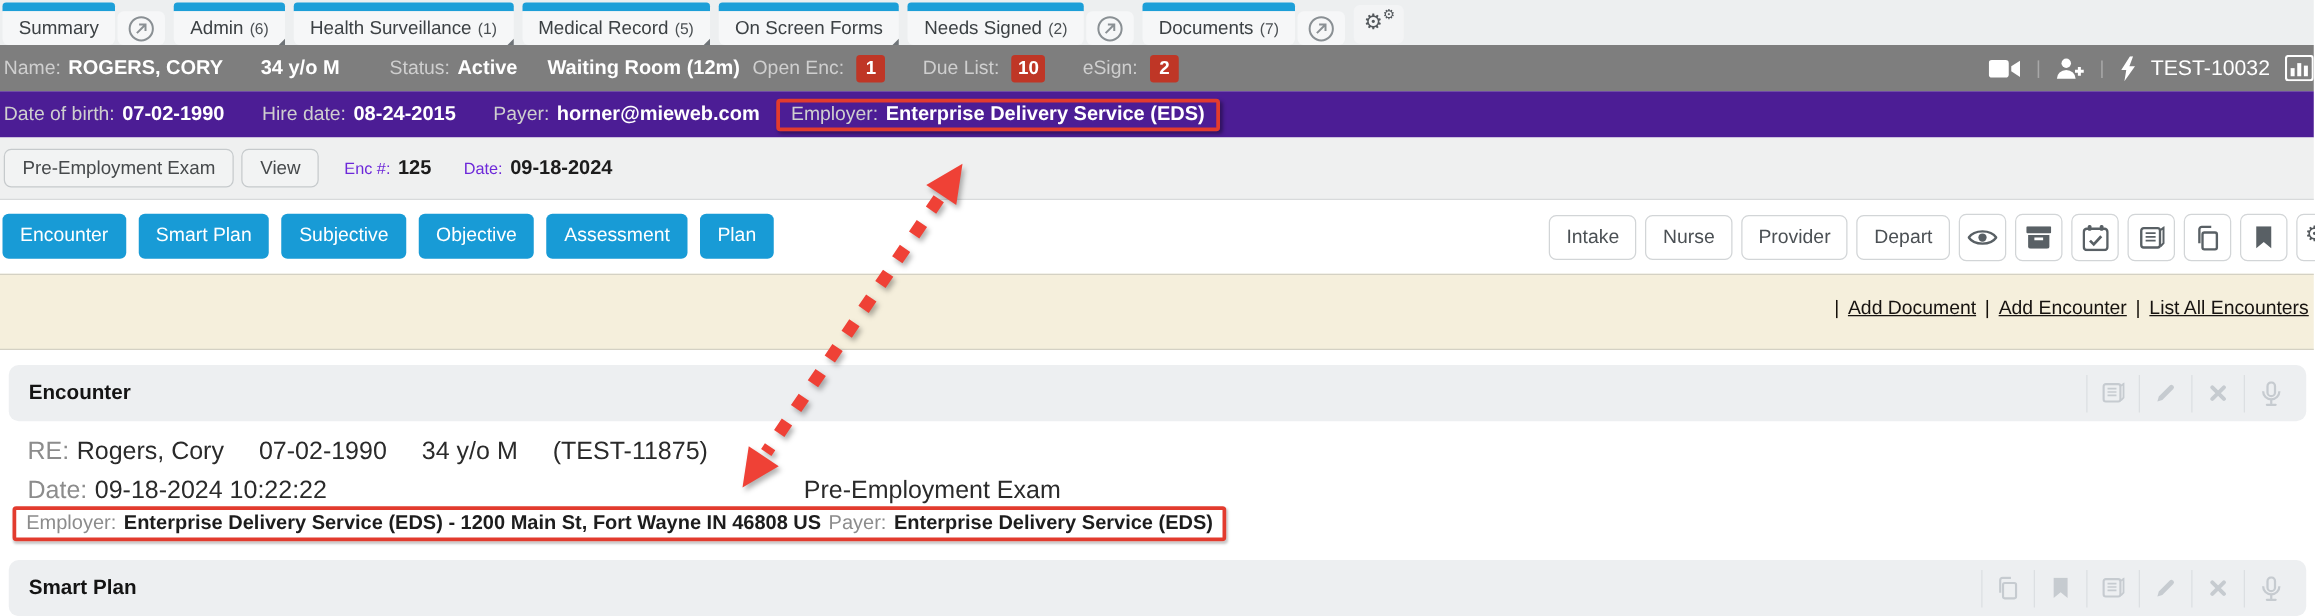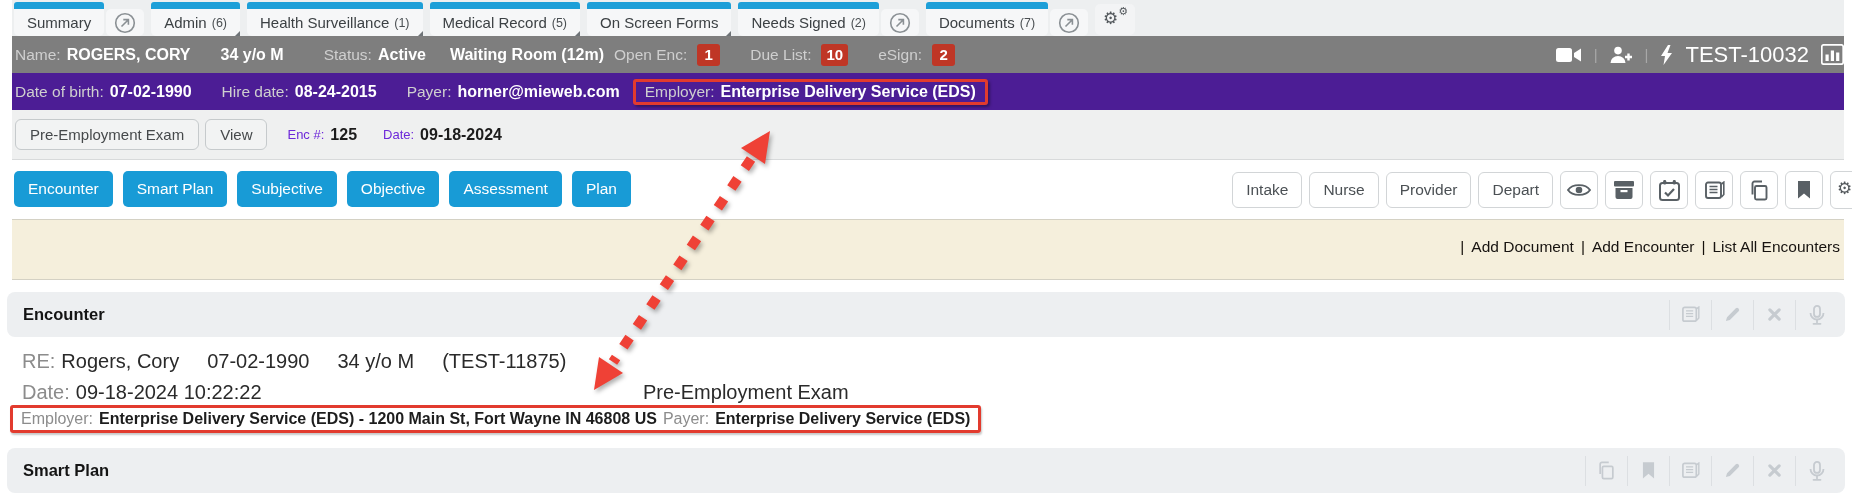--- a/index.html
+++ b/index.html
@@ -1,18 +1,18 @@
 <!DOCTYPE html>
 <html><head>
 <meta charset="utf-8">
 <style>
   html,body{margin:0;padding:0;background:#fff;}
   #app{position:relative;width:1852px;height:493px;overflow:hidden;background:#fff;
        font-family:"Liberation Sans",sans-serif;-webkit-font-smoothing:antialiased;}
-  .row{position:absolute;left:0;right:8px;margin-left:12px;}
+  .row{position:absolute;left:0;right:1px;}
 
   
   .tabbar{top:0;height:36px;background:#edeff0;display:flex;align-items:flex-start;
           padding:2px 0 0 2px;gap:7px;box-sizing:border-box;}
   .tabgroup{display:flex;gap:2px;}
   .tab{position:relative;display:flex;flex-direction:column;cursor:pointer;}
   .tab-strip{height:7px;background:#1d9fd8;border-radius:3px 3px 0 0;}
   .tab-body{height:27px;background:#f6f7f8;border-radius:0 0 5px 5px;display:flex;
             align-items:center;padding:0 13px;font-size:15px;color:#3c4144;white-space:nowrap;gap:5px;}
   .tab-count{font-size:12.5px;color:#4a4f52;}
@@ -59,21 +59,21 @@
   .whitebtn{background:#fff;border:1px solid #d2d5d7;border-radius:6px;padding:8px 13px;
             font-size:15.5px;color:#4b5054;white-space:nowrap;cursor:pointer;}
   .iconbtn{width:38px;height:38px;background:#fff;border:1px solid #d2d5d7;border-radius:6px;
            display:flex;align-items:center;justify-content:center;color:#596065;cursor:pointer;box-sizing:border-box;}
 
   
   .beige{top:219px;height:61px;background:#f5efdc;border-top:1px solid #d4d1c4;
          border-bottom:1px solid #d4d1c4;box-sizing:border-box;}
   .links{position:absolute;right:4px;top:18px;font-size:15.5px;color:#15100a;display:flex;gap:0;
          align-items:center;white-space:nowrap;}
-  .links a{color:#171310;cursor:pointer;text-align:right;}
+  .links a{color:#171310;text-decoration:underline;cursor:pointer;text-align:right;}
   .lsep{margin:0 7px;}
 
   
   .sec-head{background:#edeff1;border-radius:8px;height:45px;display:flex;align-items:center;}
   .sec-title{margin-left:16px;font-size:16.5px;font-weight:bold;color:#141414;}
   .sec-icons{margin-left:auto;margin-right:8px;display:flex;align-items:center;height:30px;}
   .sec-ic{width:42px;height:30px;display:flex;align-items:center;justify-content:center;
           color:#c6cbd0;border-left:1px solid #dcdfe2;cursor:pointer;box-sizing:border-box;}
   .enc-card{position:absolute;top:292px;left:7px;right:7px;height:153px;}
   .body-line{position:absolute;display:flex;align-items:center;font-size:20px;color:#2a2a2a;white-space:nowrap;}
@@ -222,21 +222,21 @@
             <path d="M0.5 17 a7.5 7 0 0 1 15 0 Z" fill="currentColor"></path>
             <path d="M18.5 7.5 v7 M15 11 h7" stroke="currentColor" stroke-width="2.4"></path>
           </svg>
       </span>
       <span class="vdiv">|</span>
       <span class="ic-btn">
         <svg width="13" height="20" viewBox="0 0 13 20">
             <path d="M8 0 L1 11 h4 L3.5 20 L12 8 H7.5 L10.5 0 Z" fill="currentColor"></path>
           </svg>
       </span>
-      <span class="gval" style="font-weight:normal;font-size:22px;">TEST-10032</span>
+      <span class="gval" style="font-weight:normal;font-size:17px;">TEST-10032</span>
       <span class="ic-btn">
         <svg width="23" height="21" viewBox="0 0 23 21">
             <rect x="0.8" y="0.8" width="21.4" height="19.4" rx="2" fill="none" stroke="currentColor" stroke-width="1.7"></rect>
             <rect x="4.5" y="10.5" width="3.2" height="6.5" fill="currentColor"></rect>
             <rect x="9.8" y="6.5" width="3.2" height="10.5" fill="currentColor"></rect>
             <rect x="15.1" y="8.5" width="3.2" height="8.5" fill="currentColor"></rect>
           </svg>
       </span>
     </span>
   </div>

